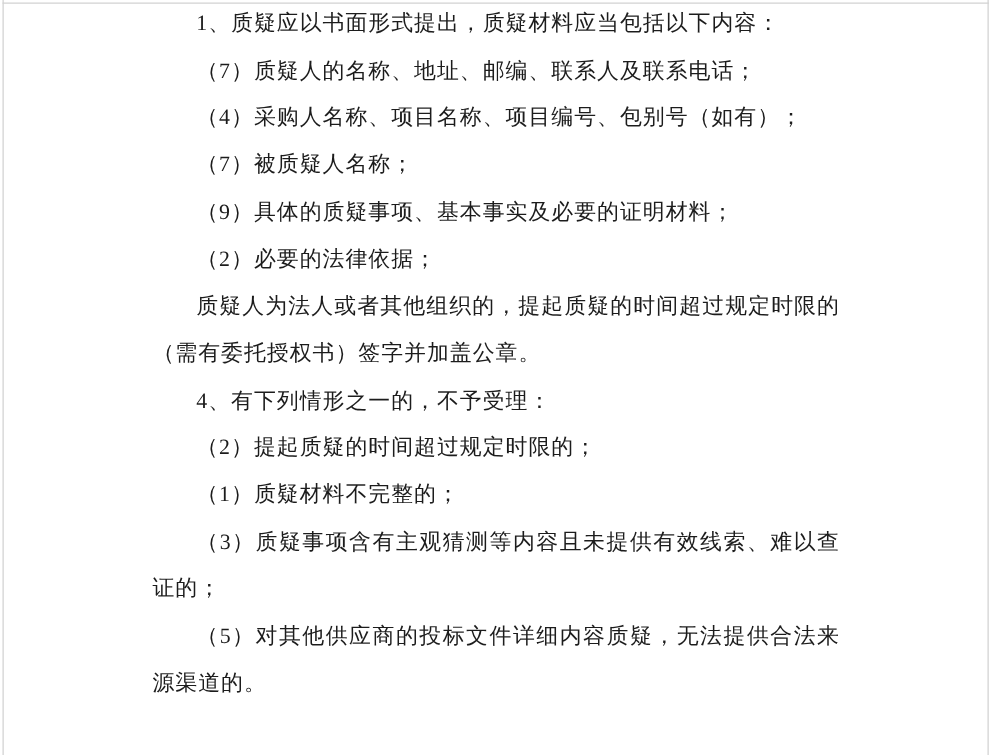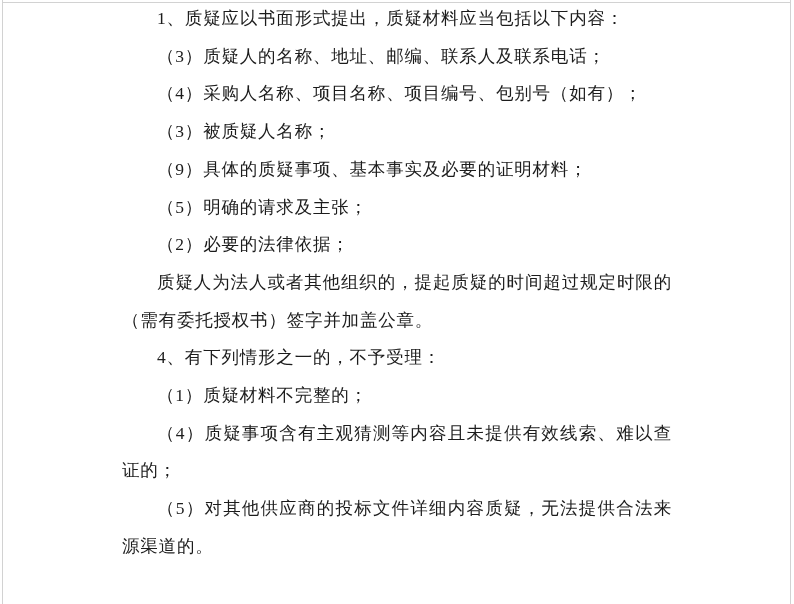--- a/index.html
+++ b/index.html
@@ -46,25 +46,25 @@
 </head>
 <body>
 
 <div class="page">
   <div class="edge edge-left"></div>
   <div class="edge edge-right"></div>
   <div class="edge edge-top"></div>
 
   <div class="content">
     <p>1、质疑应以书面形式提出，质疑材料应当包括以下内容：</p>
-    <p>（3）质疑人的名称、地址、邮编、联系人及联系电话；</p>
+    <p>（7）质疑人的名称、地址、邮编、联系人及联系电话；</p>
     <p>（4）采购人名称、项目名称、项目编号、包别号（如有）；</p>
-    <p>（3）被质疑人名称；</p>
+    <p>（7）被质疑人名称；</p>
     <p>（9）具体的质疑事项、基本事实及必要的证明材料；</p>
-    <p>（5）明确的请求及主张；</p>
     <p>（2）必要的法律依据；</p>
     <p>质疑人为法人或者其他组织的，提起质疑的时间超过规定时限的（需有委托授权书）签字并加盖公章。</p>
     <p>4、有下列情形之一的，不予受理：</p>
+    <p>（2）提起质疑的时间超过规定时限的；</p>
     <p>（1）质疑材料不完整的；</p>
-    <p>（4）质疑事项含有主观猜测等内容且未提供有效线索、难以查证的；</p>
+    <p>（3）质疑事项含有主观猜测等内容且未提供有效线索、难以查证的；</p>
     <p>（5）对其他供应商的投标文件详细内容质疑，无法提供合法来源渠道的。</p>
   </div>
 </div>
 
 </body></html>

